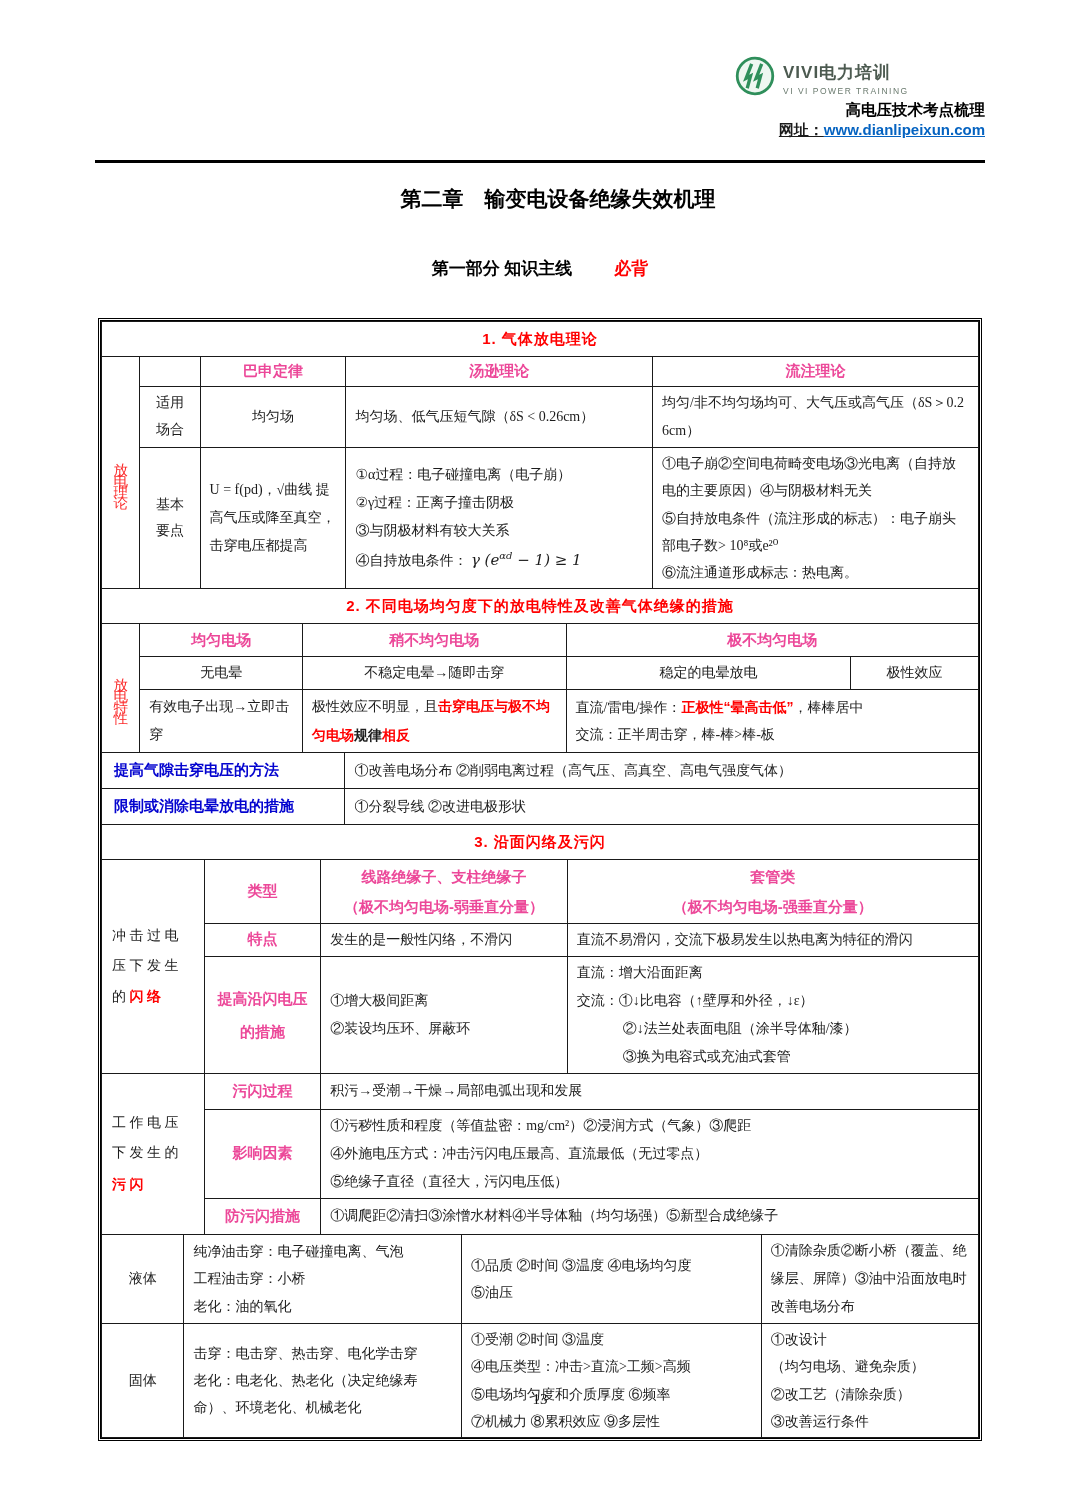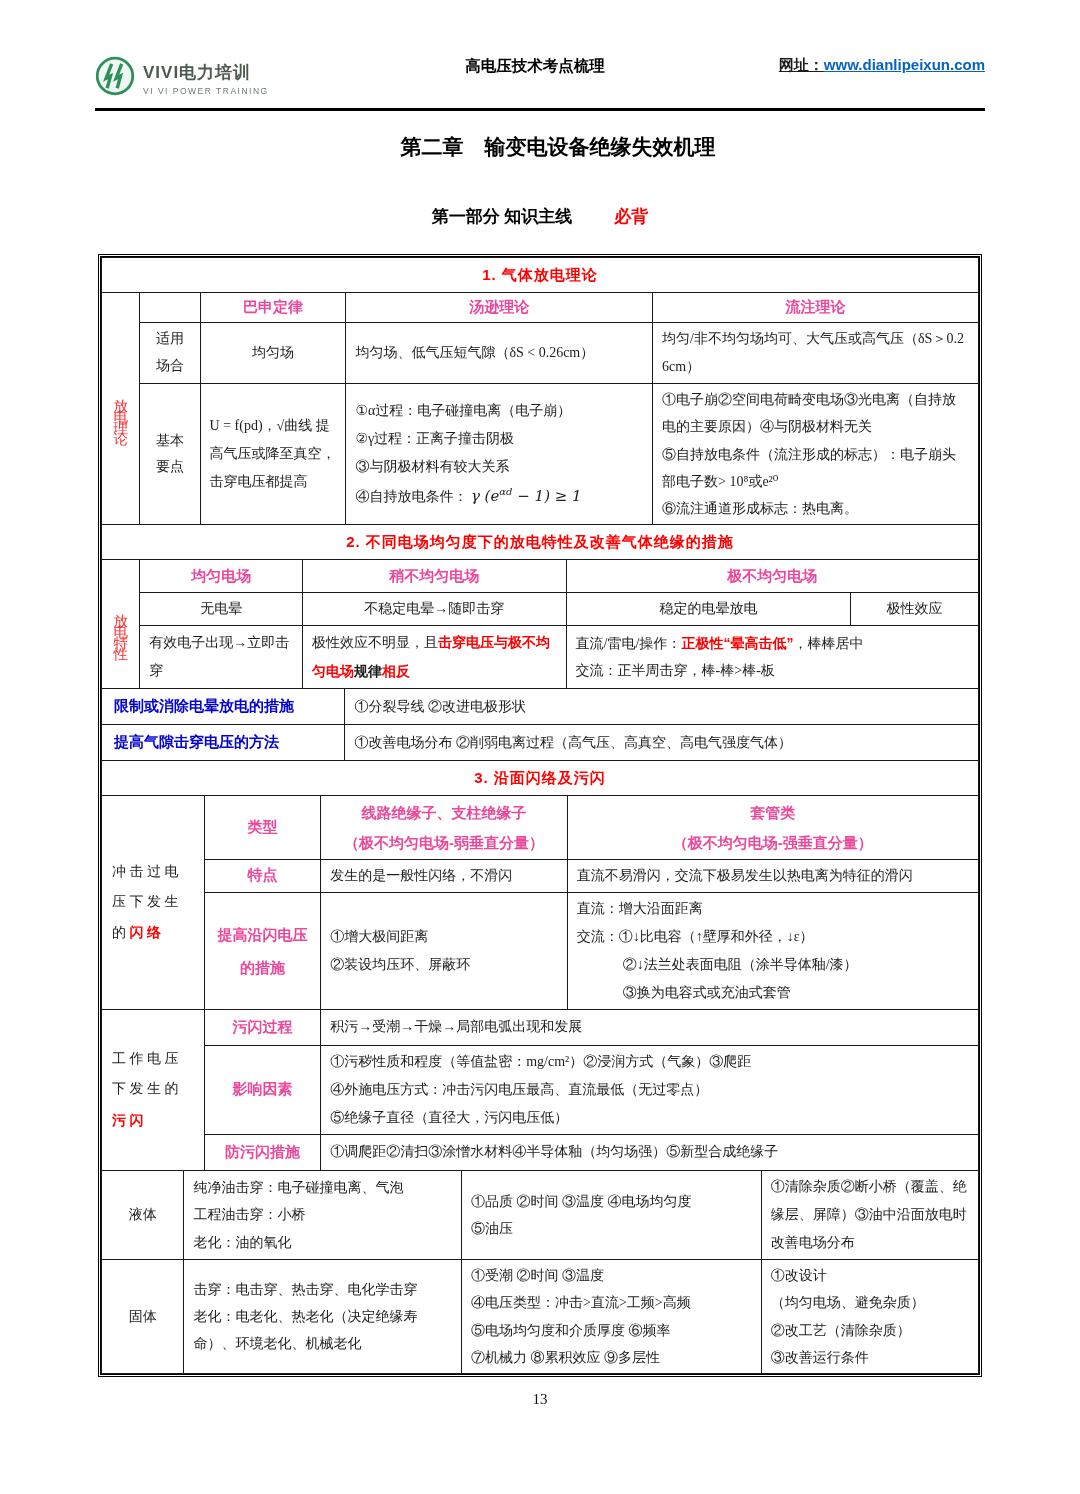--- a/index.html
+++ b/index.html
@@ -1,31 +1,31 @@
 <!DOCTYPE html>
 <html><head>
 <meta charset="utf-8">
 <style>
   html,body{margin:0;padding:0;background:#ffffff;}
   .page{width:1080px;height:1494px;background:#fff;position:relative;overflow:hidden;
         font-family:"Liberation Serif","DejaVu Serif",serif;color:#1c1c1c;}
   
-  .hdr{margin:56px 95px 0 95px;display:flex;align-items:flex-start;border-bottom:3px solid #000;padding-bottom:8px;}
+  .hdr{margin:56px 95px 0 95px;display:flex;align-items:flex-end;border-bottom:3px solid #000;padding-bottom:20px;flex-direction:column;}
   .logo{display:flex;align-items:center;gap:8px;width:250px;}
   .logo-title{font-family:"Liberation Sans",sans-serif;font-weight:bold;font-size:17px;color:#4c5a50;letter-spacing:1px;}
   .logo-sub{font-family:"Liberation Sans",sans-serif;font-size:8.5px;color:#6a7a6e;letter-spacing:1.5px;margin-top:2px;}
   .hdr-center{flex:1;text-align:center;font-family:"Liberation Sans",sans-serif;font-weight:bold;font-size:15.5px;color:#000;}
   .hdr-right{width:260px;text-align:right;font-family:"Liberation Sans",sans-serif;font-weight:bold;font-size:15px;text-decoration:underline;}
   .url{color:#0563c1;text-decoration:underline;font-weight:bold;}
   
   .main-title{text-align:center;margin-top:22px;font-family:"Liberation Sans",sans-serif;font-weight:bold;font-size:21px;color:#000;margin-left:36px;}
   .sub-title{text-align:center;margin-top:44px;font-family:"Liberation Sans",sans-serif;font-weight:bold;font-size:17px;color:#000;}
   .red{color:#ff0000;margin-left:42px;}
   
-  .big{width:878px;margin:26px auto 0 auto;border:3px double #000;}
+  .big{width:878px;margin:38px auto 0 auto;border:3px double #000;}
   table{width:100%;border-collapse:collapse;table-layout:fixed;}
   table + table{margin-top:-1px;}
   td{border:1px solid #1a1a1a;font-size:14px;padding:2px 9px;vertical-align:middle;word-break:break-all;}
   .tt{color:#ff0000;font-weight:bold;text-align:center;font-family:"Liberation Sans",sans-serif;
       font-size:15px;height:30px;letter-spacing:1px;}
   .bh{color:#ec4899;font-weight:bold;text-align:center;font-family:"Liberation Sans",sans-serif;font-size:15px;}
   .bl{color:#0404cf;font-weight:bold;font-family:"Liberation Sans",sans-serif;font-size:15px;padding-left:12px;}
   .c{text-align:center;}
   .vertcell{padding:0;}
   .vtext{writing-mode:vertical-rl;text-orientation:upright;margin:0 auto;color:#fb2a2a;
@@ -156,26 +156,26 @@
     </tbody>
       </table>
 
     <table>
       <colgroup>
           <col style="width:242px">
           <col style="width:630px">
         </colgroup>
       <tbody>
           <tr class="h36">
+        <td class="bl">提高气隙击穿电压的方法</td>
+        <td>①改善电场分布 ②削弱电离过程（高气压、高真空、高电气强度气体）</td>
+      </tr>
+      <tr class="h36">
         <td class="bl">限制或消除电晕放电的措施</td>
         <td>①分裂导线 ②改进电极形状</td>
-      </tr>
-      <tr class="h36">
-        <td class="bl">提高气隙击穿电压的方法</td>
-        <td>①改善电场分布 ②削弱电离过程（高气压、高真空、高电气强度气体）</td>
       </tr>
     </tbody>
       </table>
 
     <table>
       <colgroup>
           <col style="width:102px">
           <col style="width:116px">
           <col style="width:245px">
           <col style="width:409px">

